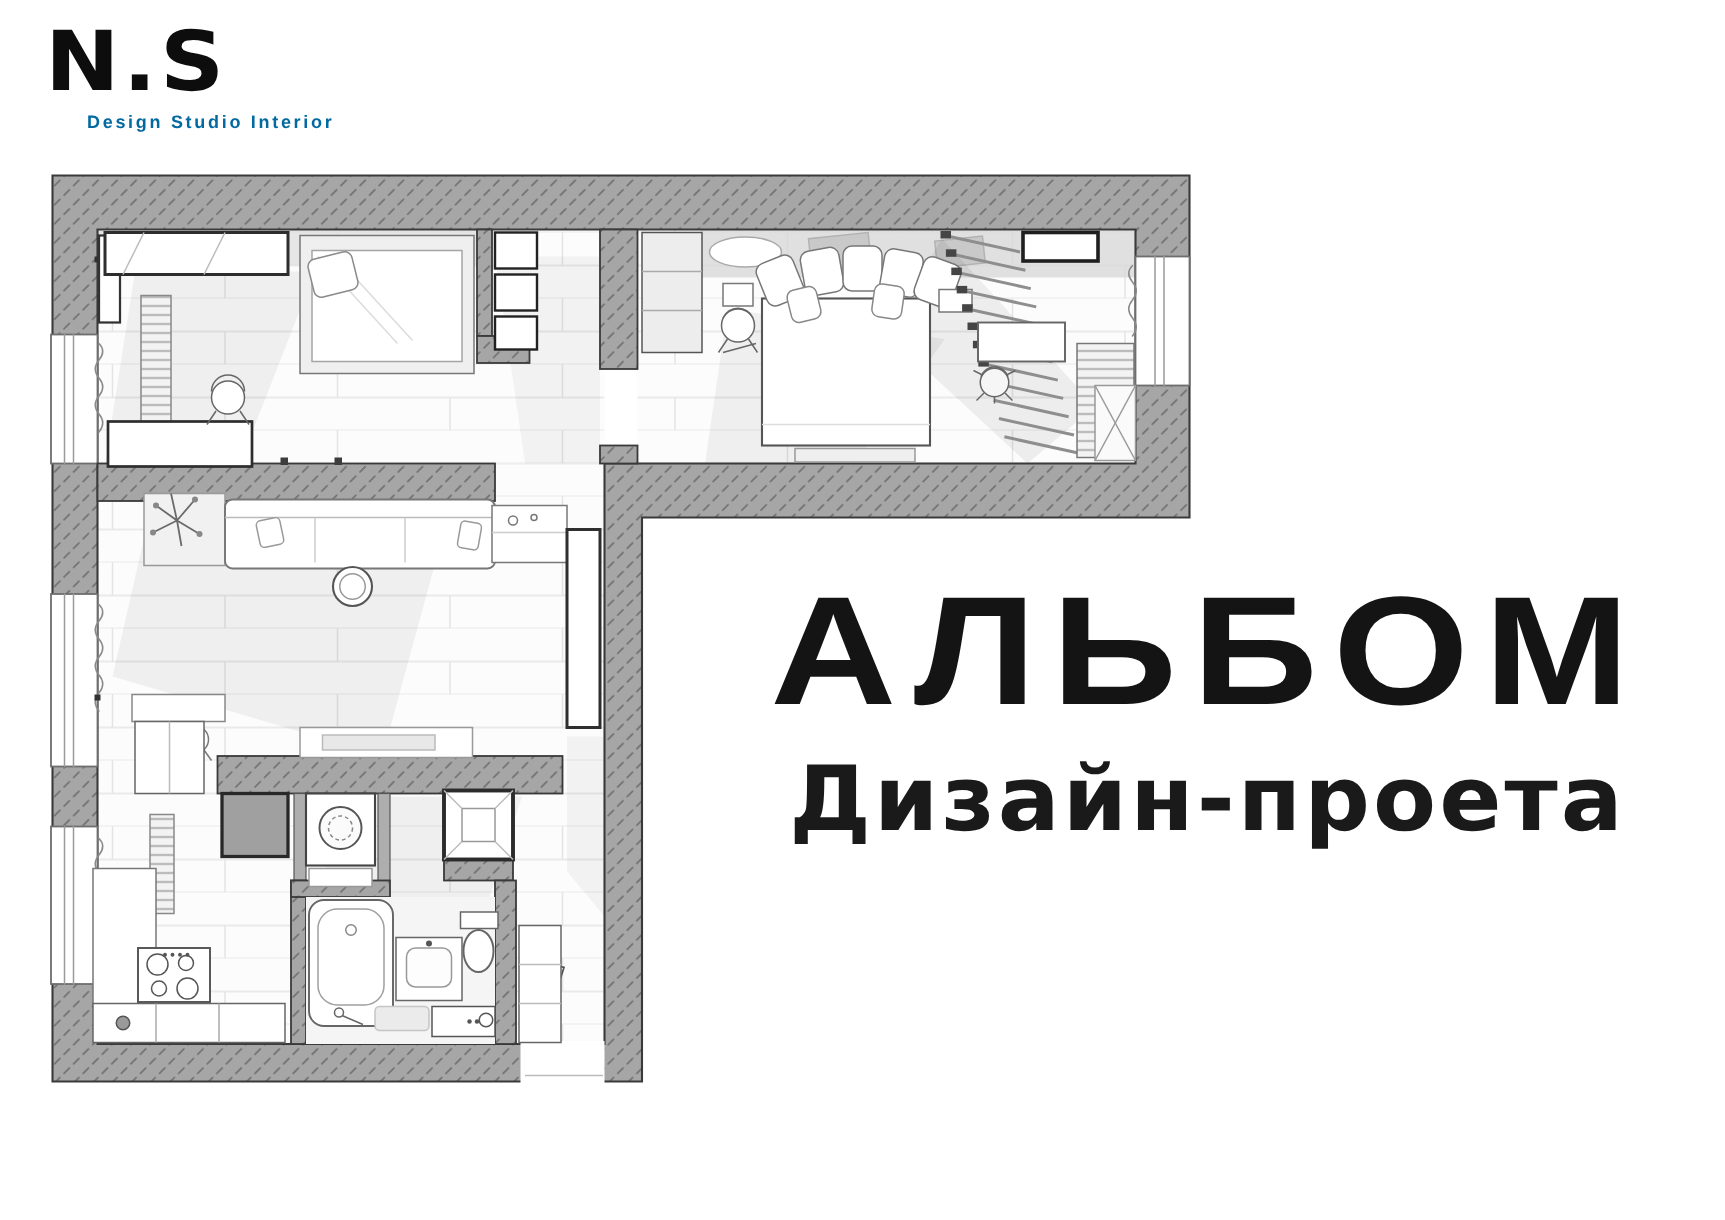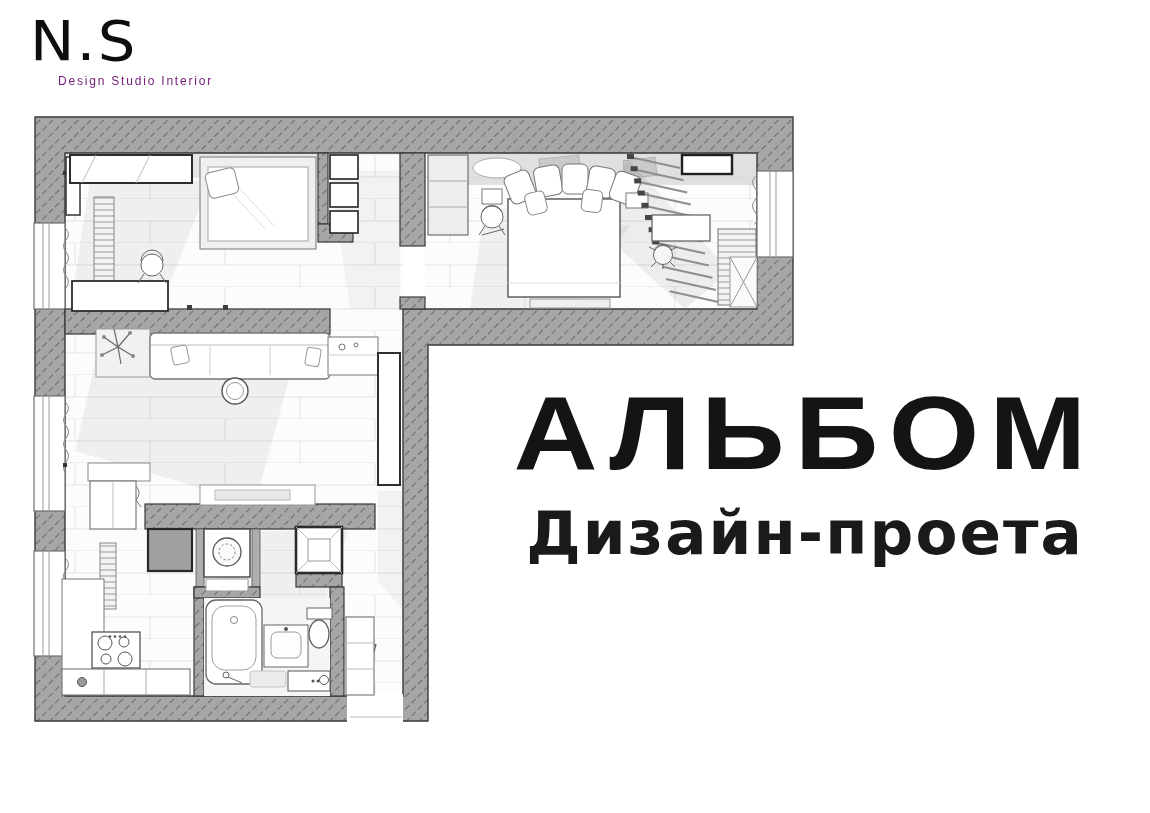--- a/index.html
+++ b/index.html
@@ -1,29 +1,29 @@
 <!DOCTYPE html>
 <html><head>
 <meta charset="utf-8">
 <style>
   html,body{margin:0;padding:0;}
   body{
     width:1150px;height:813px;position:relative;overflow:hidden;
     background:#ffffff;color:#111;
     font-family:"Liberation Sans", sans-serif;
   }
-  .logo{position:absolute;left:30px;top:14px;}
+  .logo{position:absolute;left:30px;top:14px;font-weight:bold;}
   .logo-mark{
     font-family:"DejaVu Sans", sans-serif;
     font-size:55px;line-height:1;letter-spacing:2px;color:#0d0d0d;
     transform:scaleX(1.08);transform-origin:left center;white-space:nowrap;
   }
   .logo-tagline{
     font-family:"Liberation Sans", sans-serif;
-    font-size:12px;letter-spacing:1.8px;color:#701a75;margin:5px 0 0 28px;white-space:nowrap;
+    font-size:12px;letter-spacing:1.8px;color:#0369a1;margin:5px 0 0 28px;white-space:nowrap;
   }
   .plan{position:absolute;left:30px;top:111px;width:770px;height:612px;}
   .title-block{position:absolute;left:460px;top:382px;width:690px;text-align:center;font-weight:bold;}
   .album-title{
     font-family:"Liberation Sans", sans-serif;
     font-size:103px;line-height:1;letter-spacing:9px;color:#141414;
     transform:scaleX(1.13);transform-origin:center;white-space:nowrap;
   }
   .album-subtitle{
     font-family:"DejaVu Sans", sans-serif;

